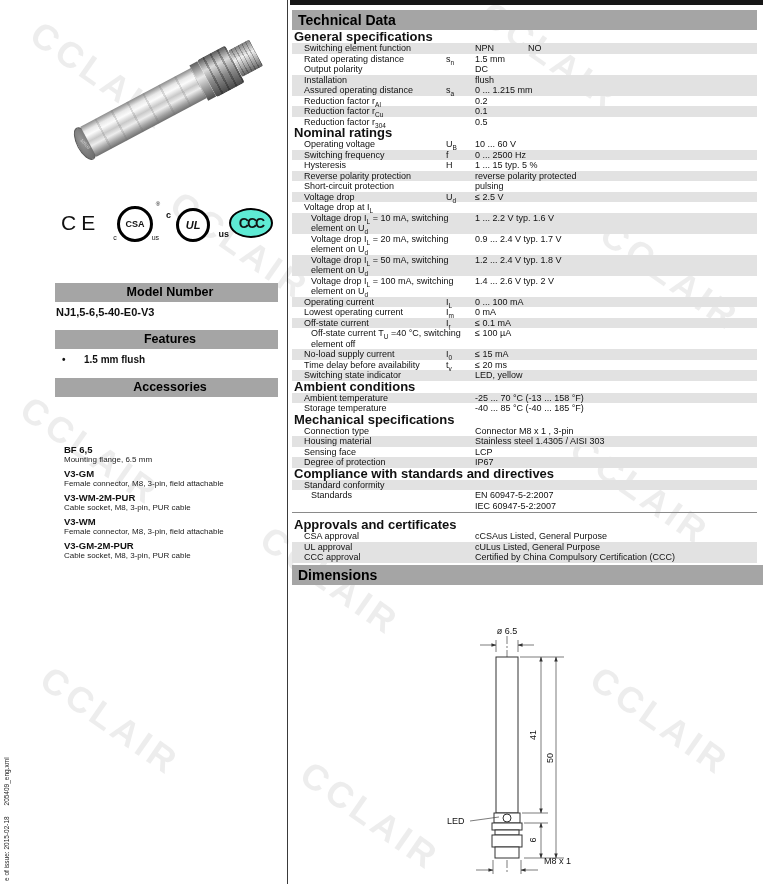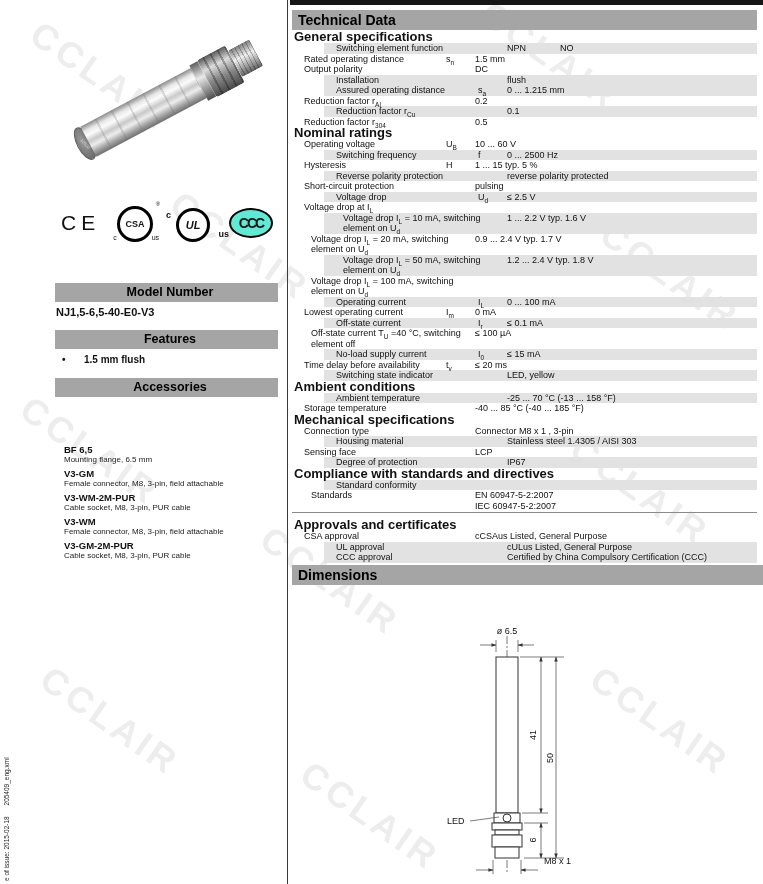--- a/index.html
+++ b/index.html
@@ -56,21 +56,21 @@
   .feature-row .dot{width:22px;}
   .acc-list{position:absolute;left:64px;top:401px;width:222px;margin-top:40px;}
   .acc-name{font-size:9.5px;font-weight:bold;line-height:11px;margin-top:3px;}
   .acc-desc{font-size:8px;line-height:10px;color:#222;}
   
   .tech{position:absolute;left:292px;top:10px;width:465px;}
   .tech-table{margin-top:1px;}
   .sec-header{font-size:13px;font-weight:bold;line-height:12px;padding-left:2px;}
   .sec-sep{border-top:1px solid #8a8a8a;margin:1px 0 6px 0;}
   .spec-row{display:flex;font-size:9px;line-height:10.5px;padding-left:12px;box-sizing:border-box;}
-  .spec-row.shaded{background:#e2e2e2;margin-left:32px;}
+  .spec-row.shaded{background:#e2e2e2;}
   .spec-row.ind2{padding-left:19px;}
   .cell-label{width:142px;flex-shrink:0;}
   .spec-row.ind2 .cell-label{width:135px;}
   .spec-row.wide .cell-label{width:164px;}
   .cell-sym{width:29px;flex-shrink:0;}
   .cell-val{flex:1;}
   .cell-val .v1{display:inline-block;width:53px;}
   sub{font-size:6.5px;line-height:0;}
   
   .dims-svg{position:absolute;left:292px;top:600px;}
@@ -246,20 +246,21 @@
       <div class="spec-row wide ind2">
         <div class="cell-label"><span>Voltage drop I</span><sub>L</sub><span> = 20 mA, switching element on U</span><sub>d</sub></div>
         <div class="cell-val">0.9 ... 2.4 V typ. 1.7 V</div>
       </div>
       <div class="spec-row shaded wide ind2">
         <div class="cell-label"><span>Voltage drop I</span><sub>L</sub><span> = 50 mA, switching element on U</span><sub>d</sub></div>
         <div class="cell-val">1.2 ... 2.4 V typ. 1.8 V</div>
       </div>
       <div class="spec-row wide ind2">
         <div class="cell-label"><span>Voltage drop I</span><sub>L</sub><span> = 100 mA, switching element on U</span><sub>d</sub></div>
+        <div class="cell-val">1.4 ... 2.6 V typ. 2 V</div>
       </div>
       <div class="spec-row shaded">
         <div class="cell-label"><span>Operating current</span></div>
         <div class="cell-sym"><span>I</span><sub>L</sub></div>
         <div class="cell-val">0 ... 100 mA</div>
       </div>
       <div class="spec-row">
         <div class="cell-label"><span>Lowest operating current</span></div>
         <div class="cell-sym"><span>I</span><sub>m</sub></div>
         <div class="cell-val">0 mA</div>

